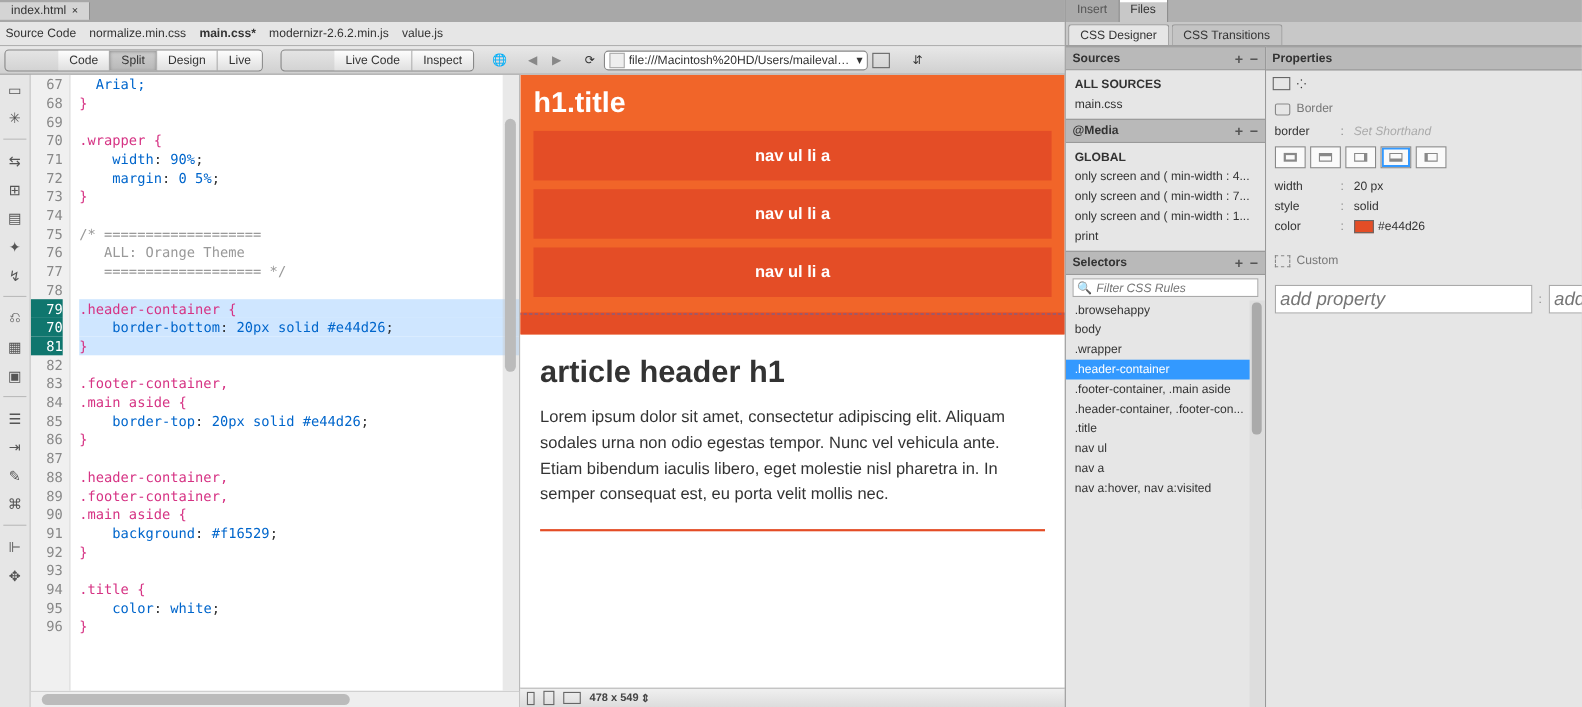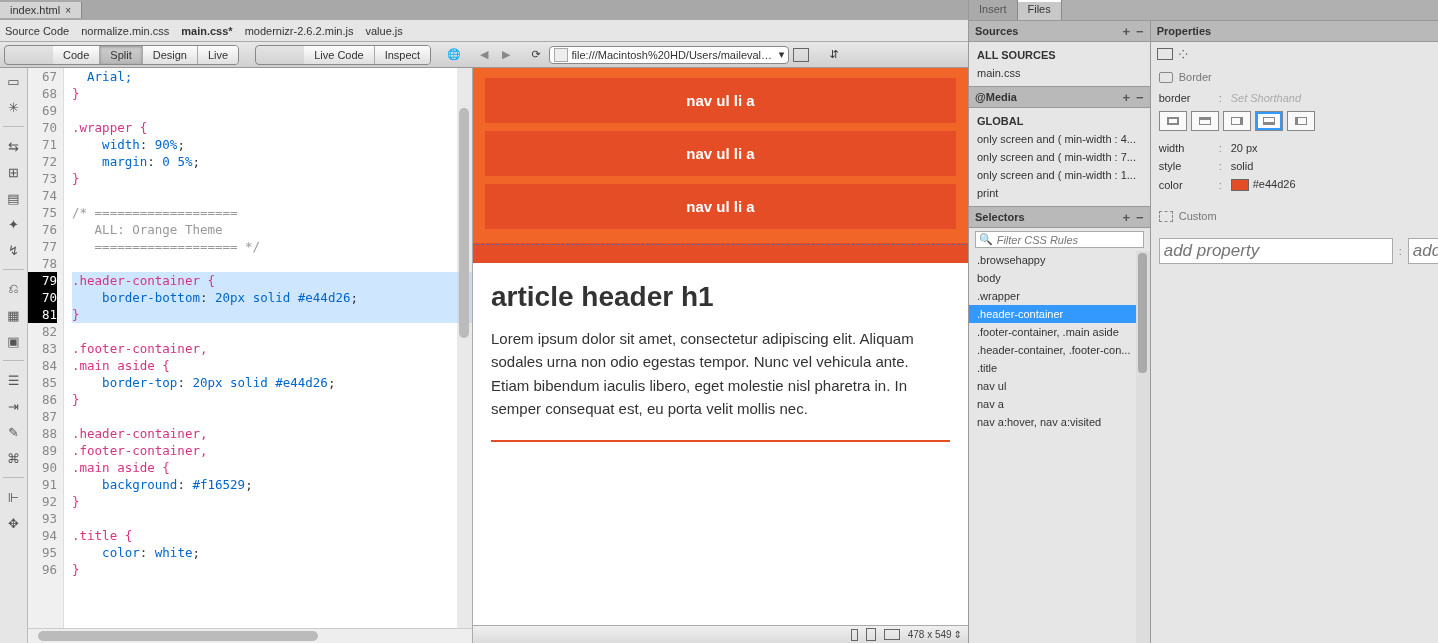--- a/index.html
+++ b/index.html
@@ -29,21 +29,21 @@
 .main-area { position: absolute; top: 68px; bottom: 0; left: 0; right: 470px; display: flex; }
 .left-icons { width: 28px; background: #e6e6e6; border-right: 1px solid #bbb; display: flex; flex-direction: column; align-items: center; padding-top: 4px; gap: 8px; }
 .left-icons .icon { width: 18px; height: 18px; display: flex; align-items: center; justify-content: center; color: #555; font-size: 13px; }
 .left-icons .sep { width: 80%; height: 1px; background: #bbb; margin: 2px 0; }
 
 
 .code-pane { flex: 0 0 445px; display: flex; flex-direction: column; background: #fff; border-right: 1px solid #aaa; }
 .code-body { flex: 1; display: flex; overflow: hidden; position: relative; font-family: Monaco, Consolas, monospace; font-size: 12.5px; line-height: 17px; }
 .gutter { width: 36px; background: #f0f0f0; color: #888; text-align: right; padding-right: 6px; border-right: 1px solid #ddd; }
 .gutter .ln { height: 17px; }
-.gutter .ln.sel { background: #000000; color: #fff; }
+.gutter .ln.sel { background: #0f766e; color: #fff; }
 .code-lines { flex: 1; padding-left: 8px; white-space: pre; position: relative; }
 .code-lines .cl { height: 17px; }
 .code-lines .cl.sel { background: #cfe6ff; }
 .tk-sel { color: #d63384; }
 .tk-prop { color: #0066cc; }
 .tk-val { color: #0066cc; }
 .tk-cm { color: #999; }
 .tk-punc { color: #333; }
 .code-scroll-h { height: 15px; background: #eee; border-top: 1px solid #ccc; position: relative; }
 .code-scroll-h .thumb { position: absolute; left: 10px; top: 2px; width: 280px; height: 10px; background: #bbb; border-radius: 5px; }
@@ -55,21 +55,21 @@
 .preview-body { flex: 1; background: #fff; margin: 0; padding: 0; overflow: hidden; position: relative; }
 .header-container { background: #f16529; border-bottom: 20px solid #e44d26; padding: 10px 12px 6px; position:relative;}
 .header-container::after{content:"";position:absolute;inset:-2px;border:1px dashed rgba(0,120,255,0.6);pointer-events:none;}
 .h1-title { color: #fff; font-size: 26px; font-weight: bold; font-family: Arial,sans-serif; margin-bottom: 10px; }
 .nav-item { background: #e44d26; color: #fff; text-align: center; padding: 14px 0; margin-bottom: 8px; font-family: Arial,sans-serif; font-size: 15px; font-weight:bold;}
 .article-area { padding: 18px 18px; font-family: Arial,sans-serif;}
 .article-h1 { font-size: 28px; font-weight: bold; margin-bottom: 14px; }
 .article-p { font-size: 15px; line-height: 1.55; color: #333; }
 .article-hr { margin-top: 20px; height: 2px; background: #e44d26; }
 
-.status-bar { height: 18px; background: linear-gradient(#f0f0f0,#dcdcdc); border-top: 1px solid #aaa; display: flex; align-items: center; justify-content: flex-end; padding: 0 6px; gap: 8px; font-size: 10px; color: #444;}
+.status-bar { height: 18px; background: linear-gradient(#f0f0f0,#dcdcdc); border-top: 1px solid #aaa; display: flex; align-items: center; justify-content: flex-start; padding: 0 6px; gap: 8px; font-size: 10px; color: #444; font-weight: bold;}
 .device-icon { width: 12px; height: 12px; border: 1px solid #666; display:inline-block;}
 .device-icon.phone{width:7px;height:12px;}
 .device-icon.tablet{width:10px;height:13px;}
 .device-icon.desktop{width:16px;height:11px;}
 .size-display{display:flex;align-items:center;gap:2px;}
 
 
 .right-panels { position: absolute; top: 0; right: 0; width: 470px; bottom: 0; background: #c8c8c8; border-left: 1px solid #999; display:flex; flex-direction:column;}
 .top-tabs { height: 20px; display: flex; background: #b0b0b0; }
 .top-tabs .tab { padding: 3px 10px; background: #c8c8c8; border-right: 1px solid #888; font-size: 11px; }
@@ -240,20 +240,21 @@
         </div>
     </div>
     <div class="code-scroll-h">
         <div class="thumb"></div>
       </div>
   </div>
 
   <div class="preview-pane">
     <div class="preview-body">
       <div class="header-container">
+        <div class="h1-title">h1.title</div>
         <div class="nav-item">nav ul li a</div>
         <div class="nav-item">nav ul li a</div>
         <div class="nav-item">nav ul li a</div>
       </div>
       <div class="article-area">
         <div class="article-h1">article header h1</div>
         <p class="article-p">Lorem ipsum dolor sit amet, consectetur adipiscing elit. Aliquam sodales urna non odio egestas tempor. Nunc vel vehicula ante. Etiam bibendum iaculis libero, eget molestie nisl pharetra in. In semper consequat est, eu porta velit mollis nec.</p>
         <div class="article-hr"></div>
       </div>
     </div>
@@ -266,20 +267,25 @@
         <span>⇕</span>
       </span>
     </div>
   </div>
 </div>
 
 <div class="right-panels">
   <div class="top-tabs">
     <div class="tab inactive">Insert</div>
     <div class="tab active">Files</div>
+    <span style="flex:1"></span>
+  </div>
+  <div class="panel-tabs">
+    <div class="ptab">CSS Designer</div>
+    <div class="ptab inactive">CSS Transitions</div>
     <span style="flex:1"></span>
   </div>
 
   <div class="two-col">
 
     <div class="col-left">
       <div class="section-header">
         <span>Sources</span>
         <span class="controls">
             <span>+</span>

